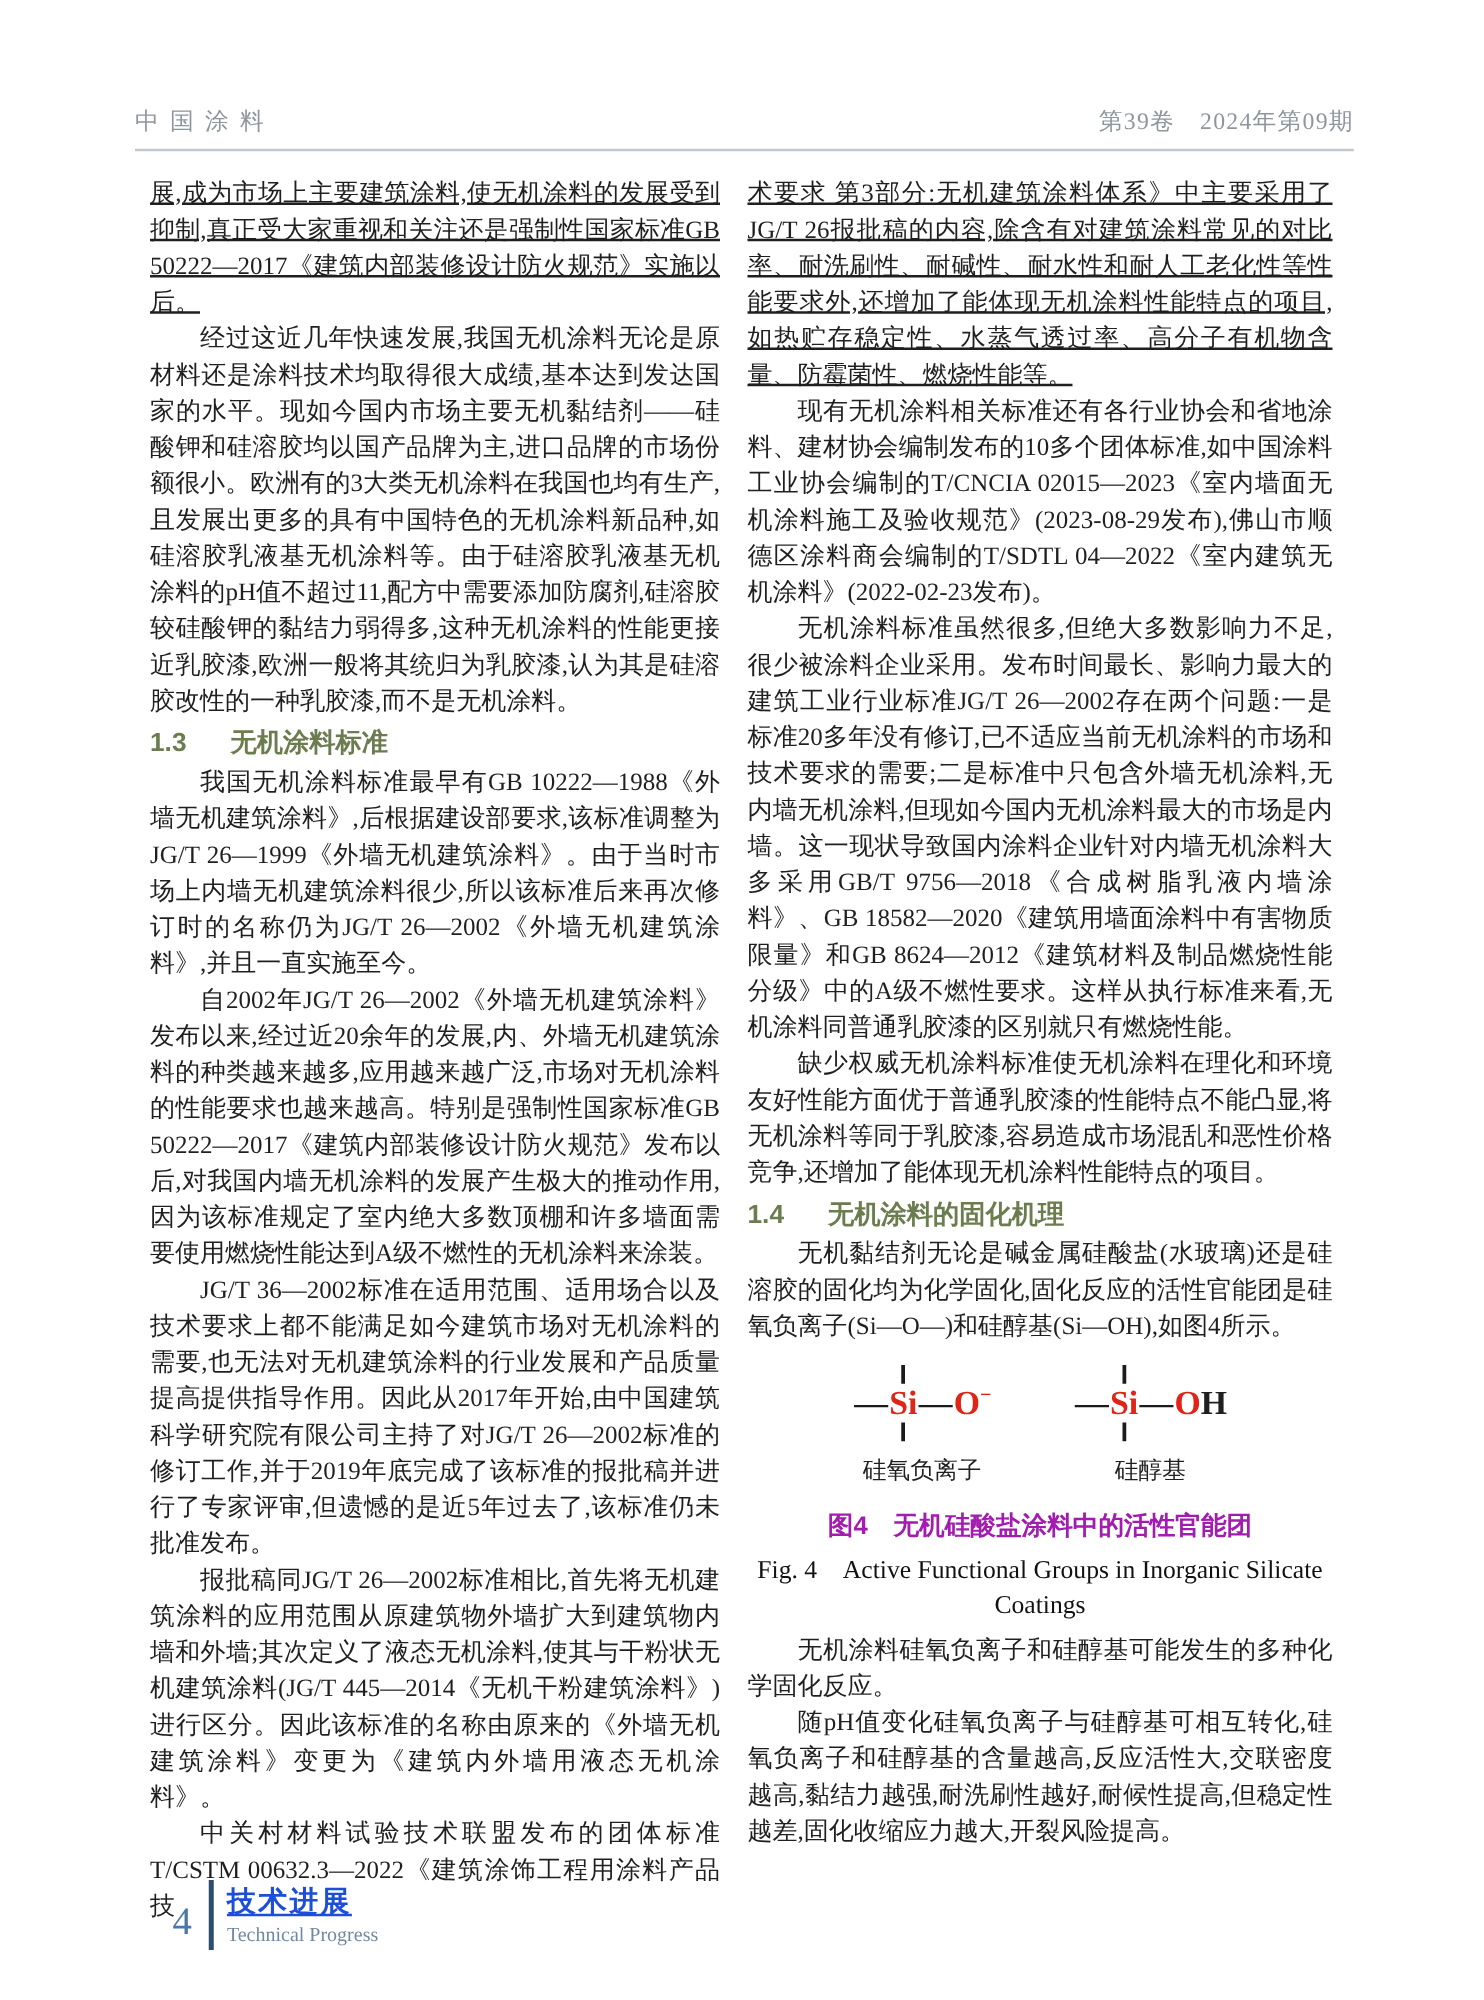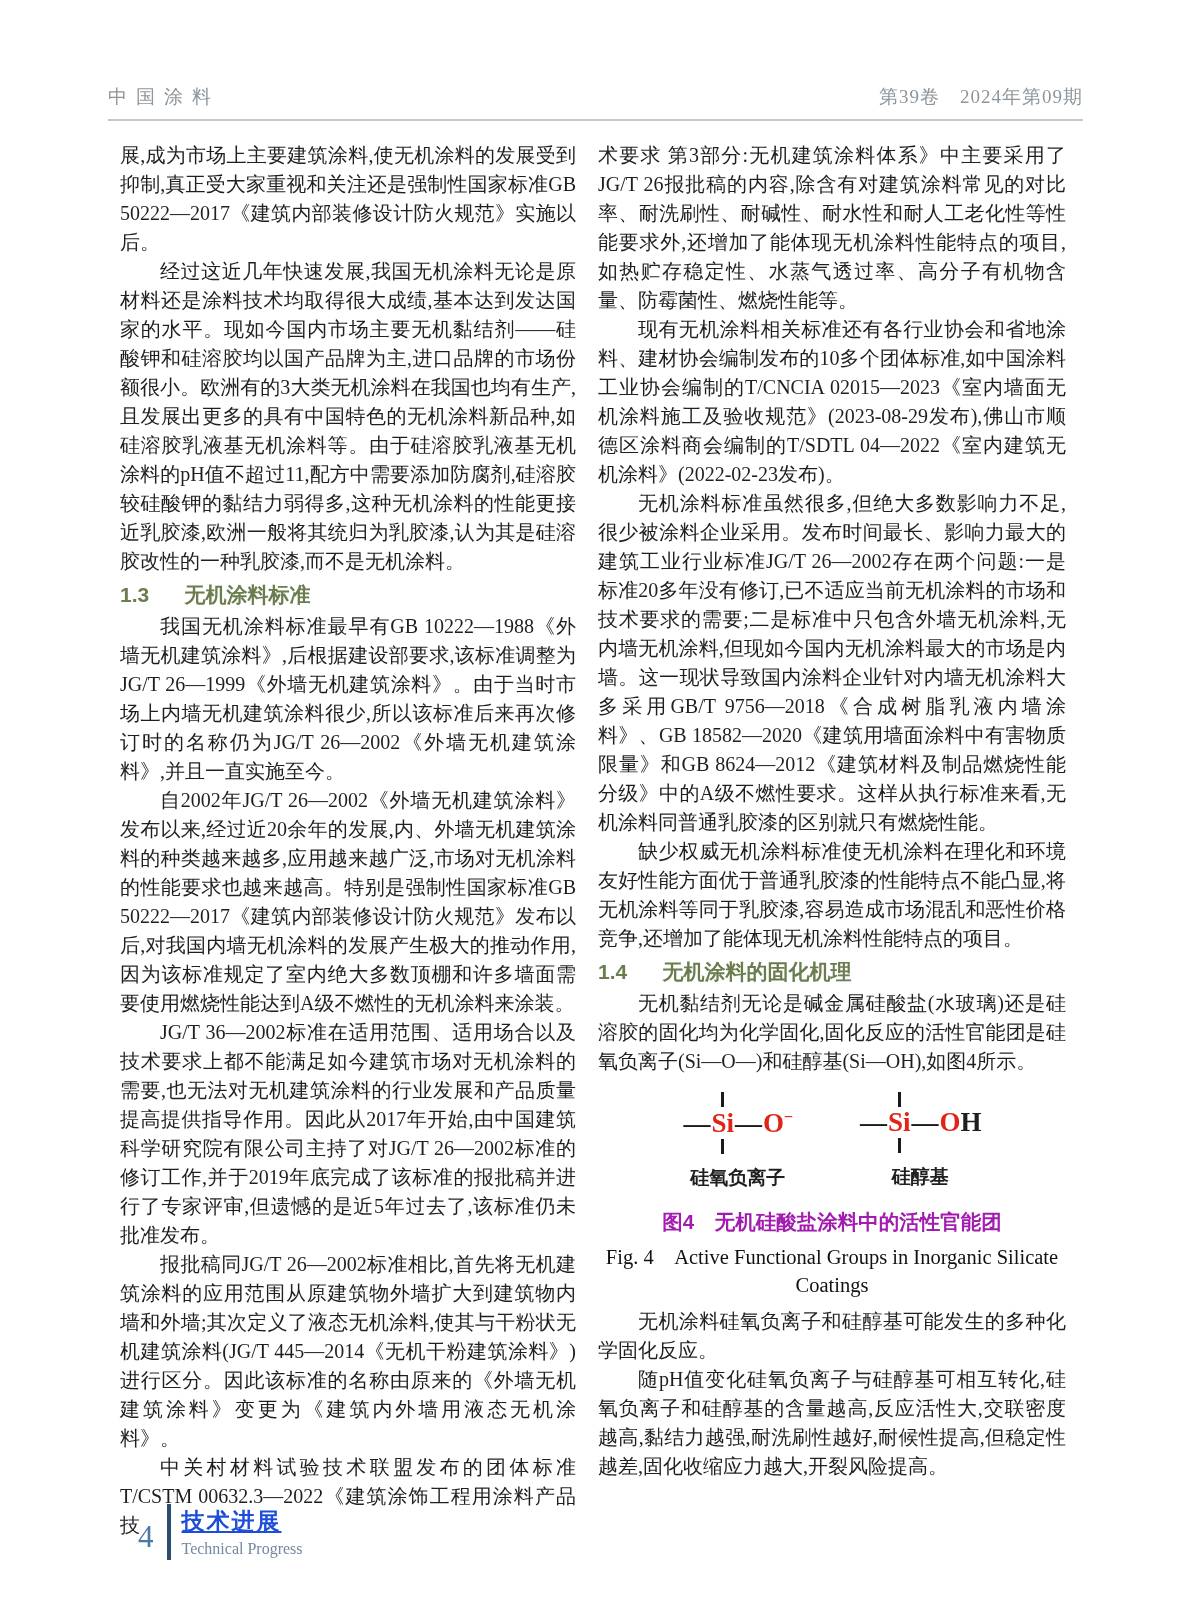--- a/index.html
+++ b/index.html
@@ -14,41 +14,41 @@
     color:#8e969d; font-size:19px; padding-bottom:9px;
     border-bottom:2px solid #c3c8cc;
     font-family:"Liberation Serif","DejaVu Serif",serif;
   }
   .hdr .jname { letter-spacing:9px; }
   .hdr .vol { letter-spacing:1px;font-family:Liberation Serif, serif; }
   .columns { position:absolute; top:141px; left:120px; display:flex; gap:22px; }
   .col { width:456px; font-size:20px; line-height:29px; text-align:justify; }
   .col.right { width:468px; }
   .col p { margin:0; text-indent:2em; }
-  .col p.cont { text-indent:0; }
+  .col p.cont { text-indent:0;text-decoration:underline; }
   h3.sec {
     margin:4px 0 3px; text-indent:0;
     font-family:"Liberation Sans","DejaVu Sans",sans-serif;
     font-weight:700; font-size:21px; line-height:29px; color:#6b7d4f;
   }
   h3.sec .num { margin-right:1.4em; }
   figure.fig4 { margin:14px 0 8px; text-align:center; }
   .chem-row { display:flex; justify-content:center; gap:66px; margin:2px 0 0; }
   .chem-group { display:flex; flex-direction:column; align-items:center; }
   .chem-grid {
     display:grid; grid-template-columns:repeat(4,auto); align-items:center;
     font-family:"Liberation Serif","DejaVu Serif",serif;
     font-weight:700; font-size:27px; line-height:1;
   }
   .chem-grid .vb { width:2.5px; height:15px; background:#1b1b1b; justify-self:center; margin:2px 0; }
   .chem-grid .ph { width:1px; height:15px; }
   .chem-grid .red { color:#e02417; }
   .chem-grid .dash { color:#1b1b1b; padding:0 1px; }
   .chem-grid sup { font-size:16px; }
-  .chem-label { font-size:19px; font-weight:700; color:#1f1f1f; margin-top:7px; }
+  .chem-label { font-size:19px; font-weight:400; color:#1f1f1f; margin-top:7px; }
   .figcap-zh {
     margin-top:15px; font-family:"Liberation Sans","DejaVu Sans",sans-serif;
     font-weight:700; font-size:20.5px; color:#a21caf;
   }
   .figcap-zh .fignum { margin-right:1em; }
   .figcap-en {
     margin-top:7px; font-weight:400; font-size:20.5px; line-height:28px; color:#111111;
   }
   .ftr { position:absolute; left:138px; bottom:40px; display:flex; align-items:center; }
   .ftr .pagenum {

